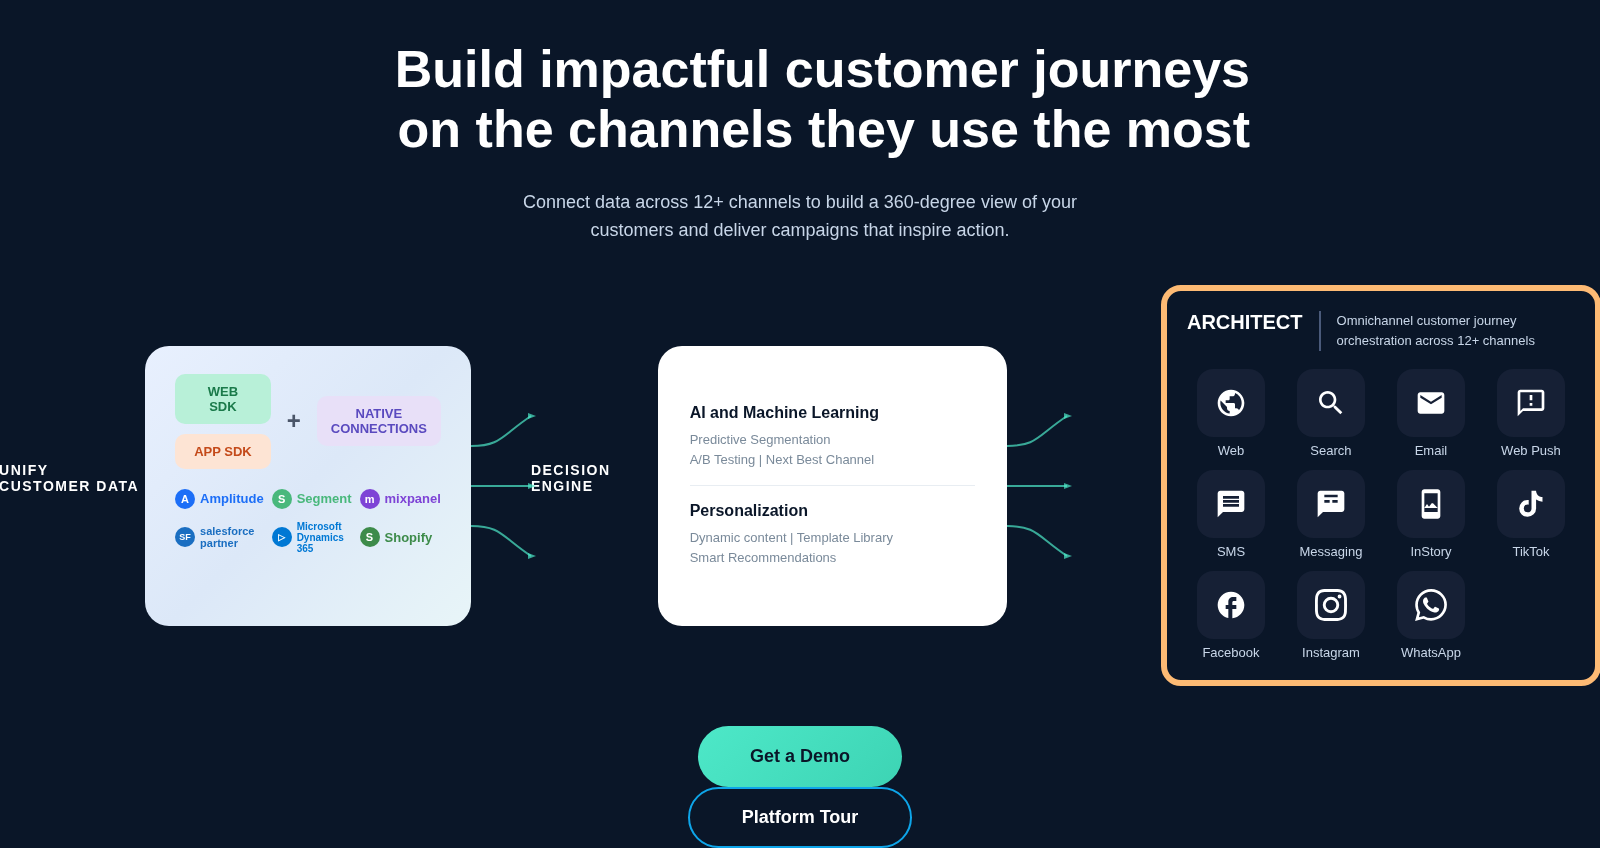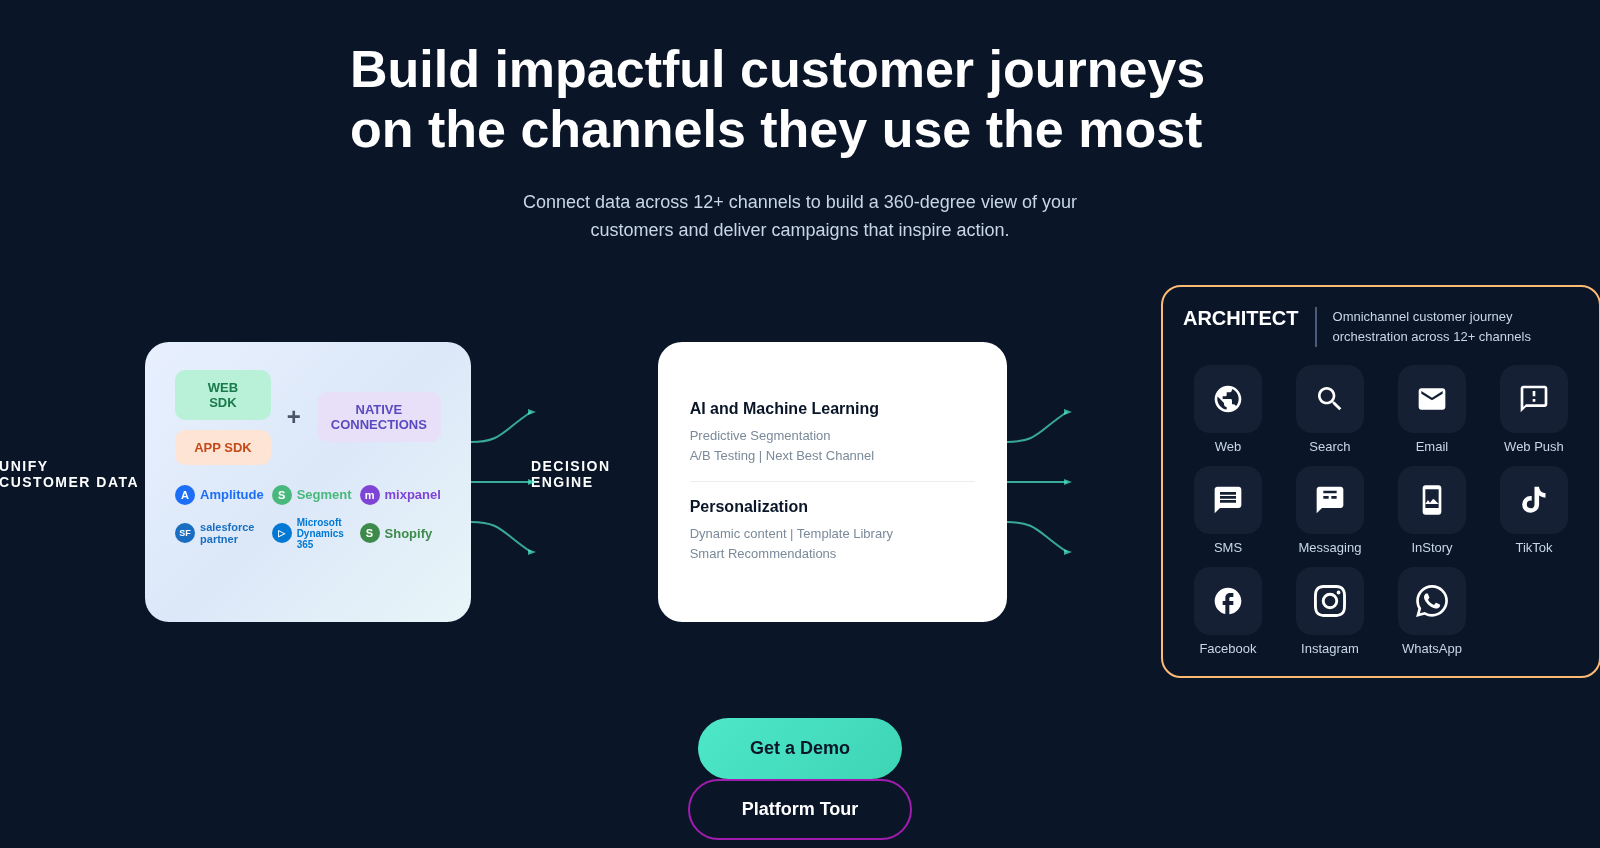--- a/index.html
+++ b/index.html
@@ -12,21 +12,21 @@
       display: flex;
       flex-direction: column;
       align-items: center;
       padding: 40px 60px 40px;
       overflow: hidden;
     }
 
     .page-title {
       font-size: 52px;
       font-weight: 800;
-      text-align: left;
+      text-align: right;
       line-height: 1.15;
       margin-bottom: 28px;
       max-width: 900px;
     }
 
     .page-subtitle {
       font-size: 18px;
       text-align: center;
       color: #c8d6e8;
       line-height: 1.6;
@@ -188,21 +188,21 @@
     }
 
     .decision-detail {
       font-size: 13px;
       color: #7a8a9a;
       line-height: 1.5;
     }
 
     
     .architect-wrapper {
-      border: 2px solid #fdba74;
+      border: 6px solid #fdba74;
       border-radius: 20px;
       padding: 20px;
       width: 440px;
     }
 
     .architect-header {
       display: flex;
       align-items: flex-start;
       gap: 16px;
       margin-bottom: 18px;
@@ -282,21 +282,21 @@
       cursor: pointer;
     }
 
     .btn-tour {
       background: transparent;
       color: #ffffff;
       font-size: 18px;
       font-weight: 700;
       padding: 18px 52px;
       border-radius: 50px;
-      border: 2px solid #a21caf;
+      border: 2px solid #0ea5e9;
       cursor: pointer;
     }
 
     
     .conn-svg {
       overflow: visible;
     }
 
   </style>
 </head>

